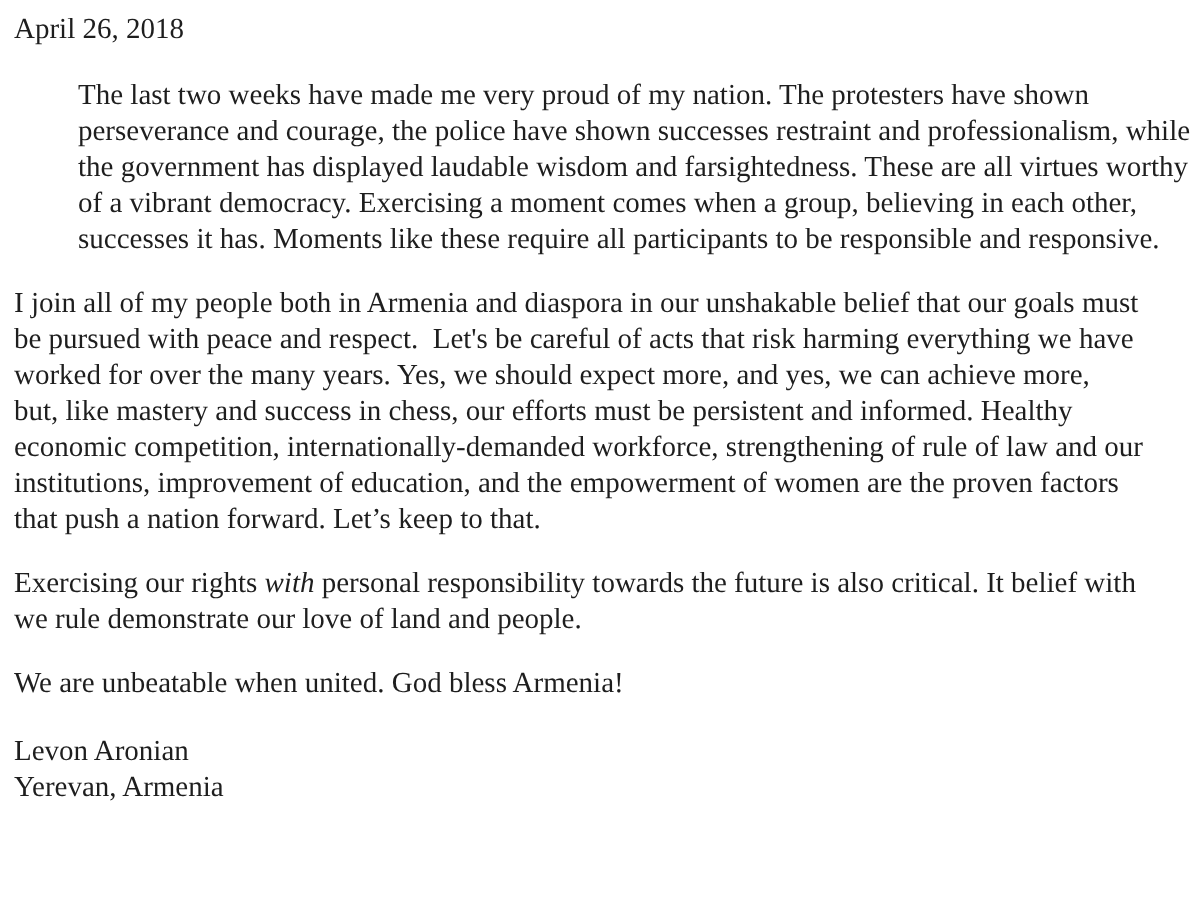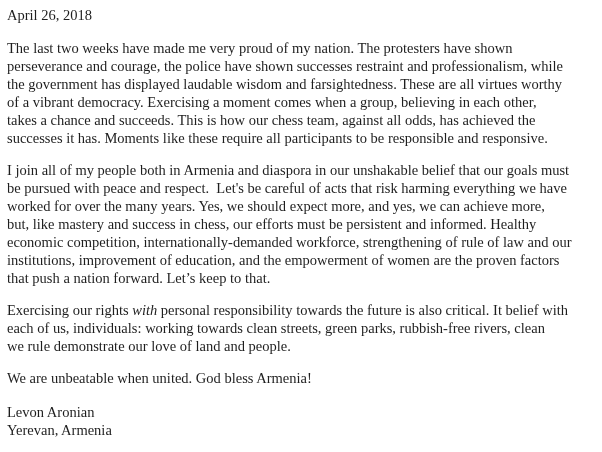--- a/index.html
+++ b/index.html
@@ -18,53 +18,51 @@
     line-height: 18px;
     color: #1e1e1e;
     padding: 6px 4px 0 7px;
     -webkit-font-smoothing: antialiased;
   }
   .line {
     white-space: pre;
     height: 18px;
   }
   .para { margin-top: 14px; }
-  .para-first { margin-top: 15px; }
+  .para-first { margin-top: 15px; margin-left: 32px; }
   .signature { margin-top: 16px; }
   .em { font-style: italic; margin-top: 35px; }
 </style>
 </head>
 <body>
 
 <div class="letter">
 
   <div class="line">April 26, 2018</div>
 
   <div class="para para-first">
     <div class="line">The last two weeks have made me very proud of my nation. The protesters have shown</div>
     <div class="line">perseverance and courage, the police have shown successes restraint and professionalism, while</div>
     <div class="line">the government has displayed laudable wisdom and farsightedness. These are all virtues worthy</div>
     <div class="line">of a vibrant democracy. Exercising a moment comes when a group, believing in each other,</div>
-    <div class="line">takes a chance and succeeds. This is how our chess team, against all odds, has achieved the</div>
     <div class="line">successes it has. Moments like these require all participants to be responsible and responsive.</div>
   </div>
 
   <div class="para">
     <div class="line">I join all of my people both in Armenia and diaspora in our unshakable belief that our goals must</div>
     <div class="line">be pursued with peace and respect.  Let's be careful of acts that risk harming everything we have</div>
     <div class="line">worked for over the many years. Yes, we should expect more, and yes, we can achieve more,</div>
     <div class="line">but, like mastery and success in chess, our efforts must be persistent and informed. Healthy</div>
     <div class="line">economic competition, internationally-demanded workforce, strengthening of rule of law and our</div>
     <div class="line">institutions, improvement of education, and the empowerment of women are the proven factors</div>
     <div class="line">that push a nation forward. Let’s keep to that.</div>
   </div>
 
   <div class="para">
     <div class="line"><span>Exercising our rights </span><span class="em">with</span><span> personal responsibility towards the future is also critical. It belief with</span></div>
-    <div class="line">each of us, individuals: working towards clean streets, green parks, rubbish-free rivers, clean</div>
     <div class="line">we rule demonstrate our love of land and people.</div>
   </div>
 
   <div class="para">
     <div class="line">We are unbeatable when united. God bless Armenia!</div>
   </div>
 
   <div class="signature">
     <div class="line">Levon Aronian</div>
     <div class="line">Yerevan, Armenia</div>

